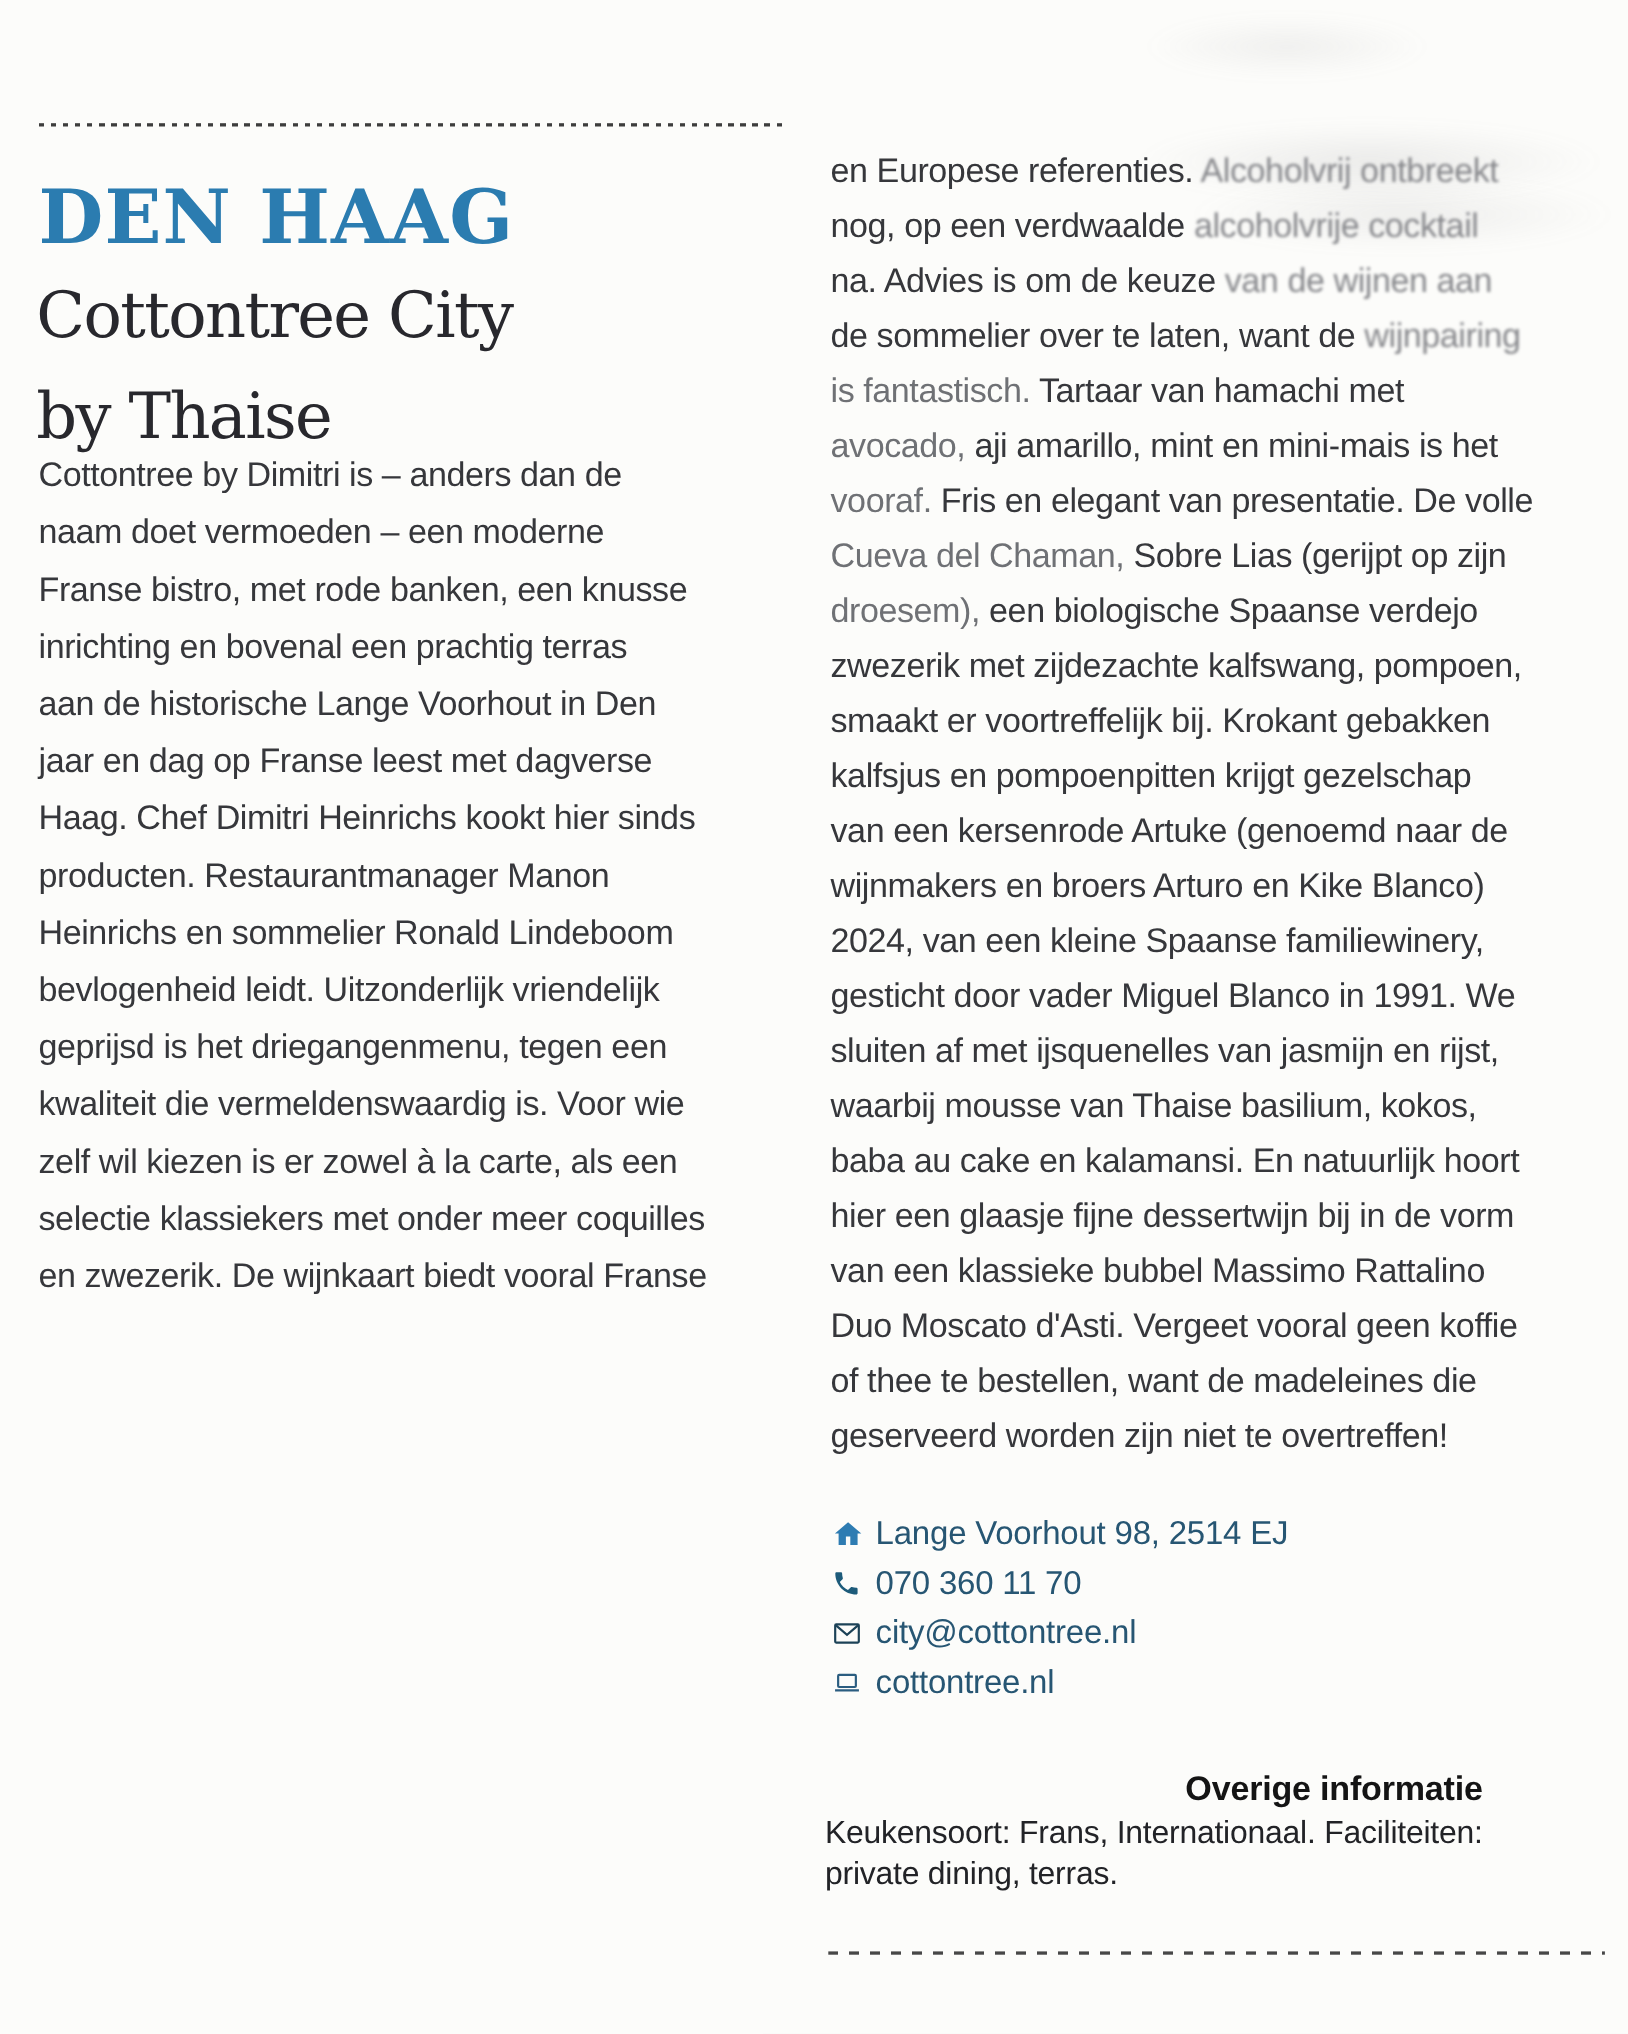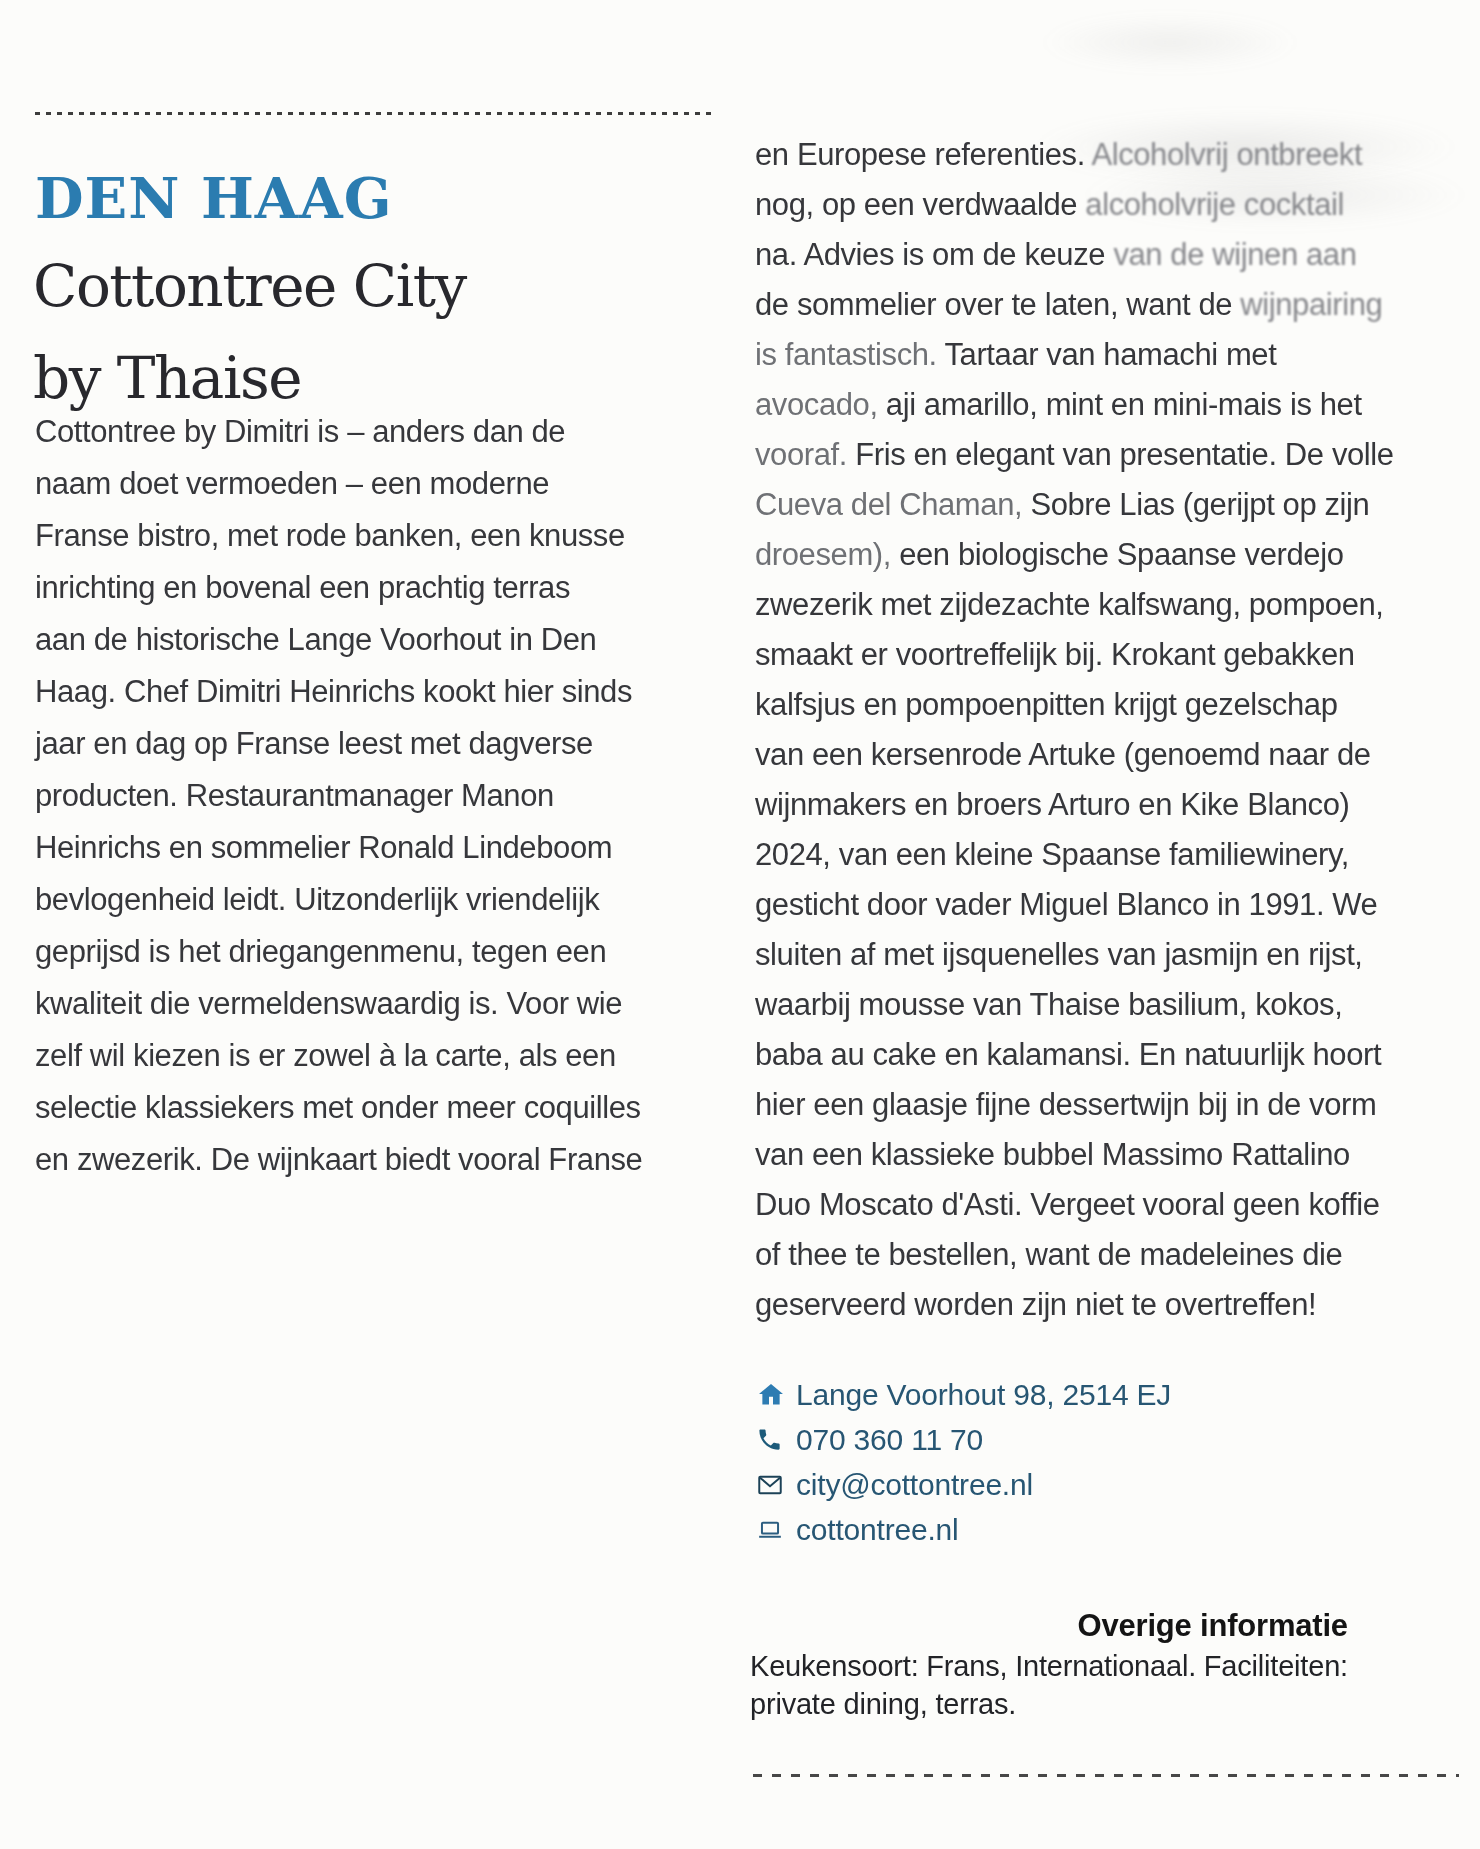--- a/index.html
+++ b/index.html
@@ -16,21 +16,21 @@
     background:repeating-linear-gradient(90deg,#3d3d3d 0 5px,transparent 5px 11px);
   }
   .bottom-dashed{
     position:absolute;left:753px;top:1774px;width:706px;height:2.5px;
     background:repeating-linear-gradient(90deg,#474747 0 9px,transparent 9px 19px);
   }
   
   .kicker{
     position:absolute;left:35px;top:168px;
     font-family:"DejaVu Serif", serif;font-weight:bold;
-    font-size:56px;line-height:60px;letter-spacing:1px;
+    font-size:68px;line-height:60px;letter-spacing:1px;
     color:#2b7cb0;
   }
   .title{
     position:absolute;left:33px;top:240px;margin:0;
     font-family:"DejaVu Serif", serif;font-weight:normal;
     font-size:58px;line-height:92px;letter-spacing:-1.5px;
     color:#28282d;
   }
   
   .body-col{
@@ -83,22 +83,22 @@
     <div>Cottontree City</div>
     <div>by Thaise</div>
   </h1>
 
   <div class="body-col col-left">
       <div class="tline"><span>Cottontree by Dimitri is – anders dan de</span></div>
       <div class="tline"><span>naam doet vermoeden – een moderne</span></div>
       <div class="tline"><span>Franse bistro, met rode banken, een knusse</span></div>
       <div class="tline"><span>inrichting en bovenal een prachtig terras</span></div>
       <div class="tline"><span>aan de historische Lange Voorhout in Den</span></div>
+      <div class="tline"><span>jaar en dag op Franse leest met dagverse</span></div>
       <div class="tline"><span>Haag. Chef Dimitri Heinrichs kookt hier sinds</span></div>
-      <div class="tline"><span>jaar en dag op Franse leest met dagverse</span></div>
       <div class="tline"><span>producten. Restaurantmanager Manon</span></div>
       <div class="tline"><span>Heinrichs en sommelier Ronald Lindeboom</span></div>
       <div class="tline"><span>bevlogenheid leidt. Uitzonderlijk vriendelijk</span></div>
       <div class="tline"><span>geprijsd is het driegangenmenu, tegen een</span></div>
       <div class="tline"><span>kwaliteit die vermeldenswaardig is. Voor wie</span></div>
       <div class="tline"><span>zelf wil kiezen is er zowel à la carte, als een</span></div>
       <div class="tline"><span>selectie klassiekers met onder meer coquilles</span></div>
       <div class="tline"><span>en zwezerik. De wijnkaart biedt vooral Franse</span></div>
     </div>
 

